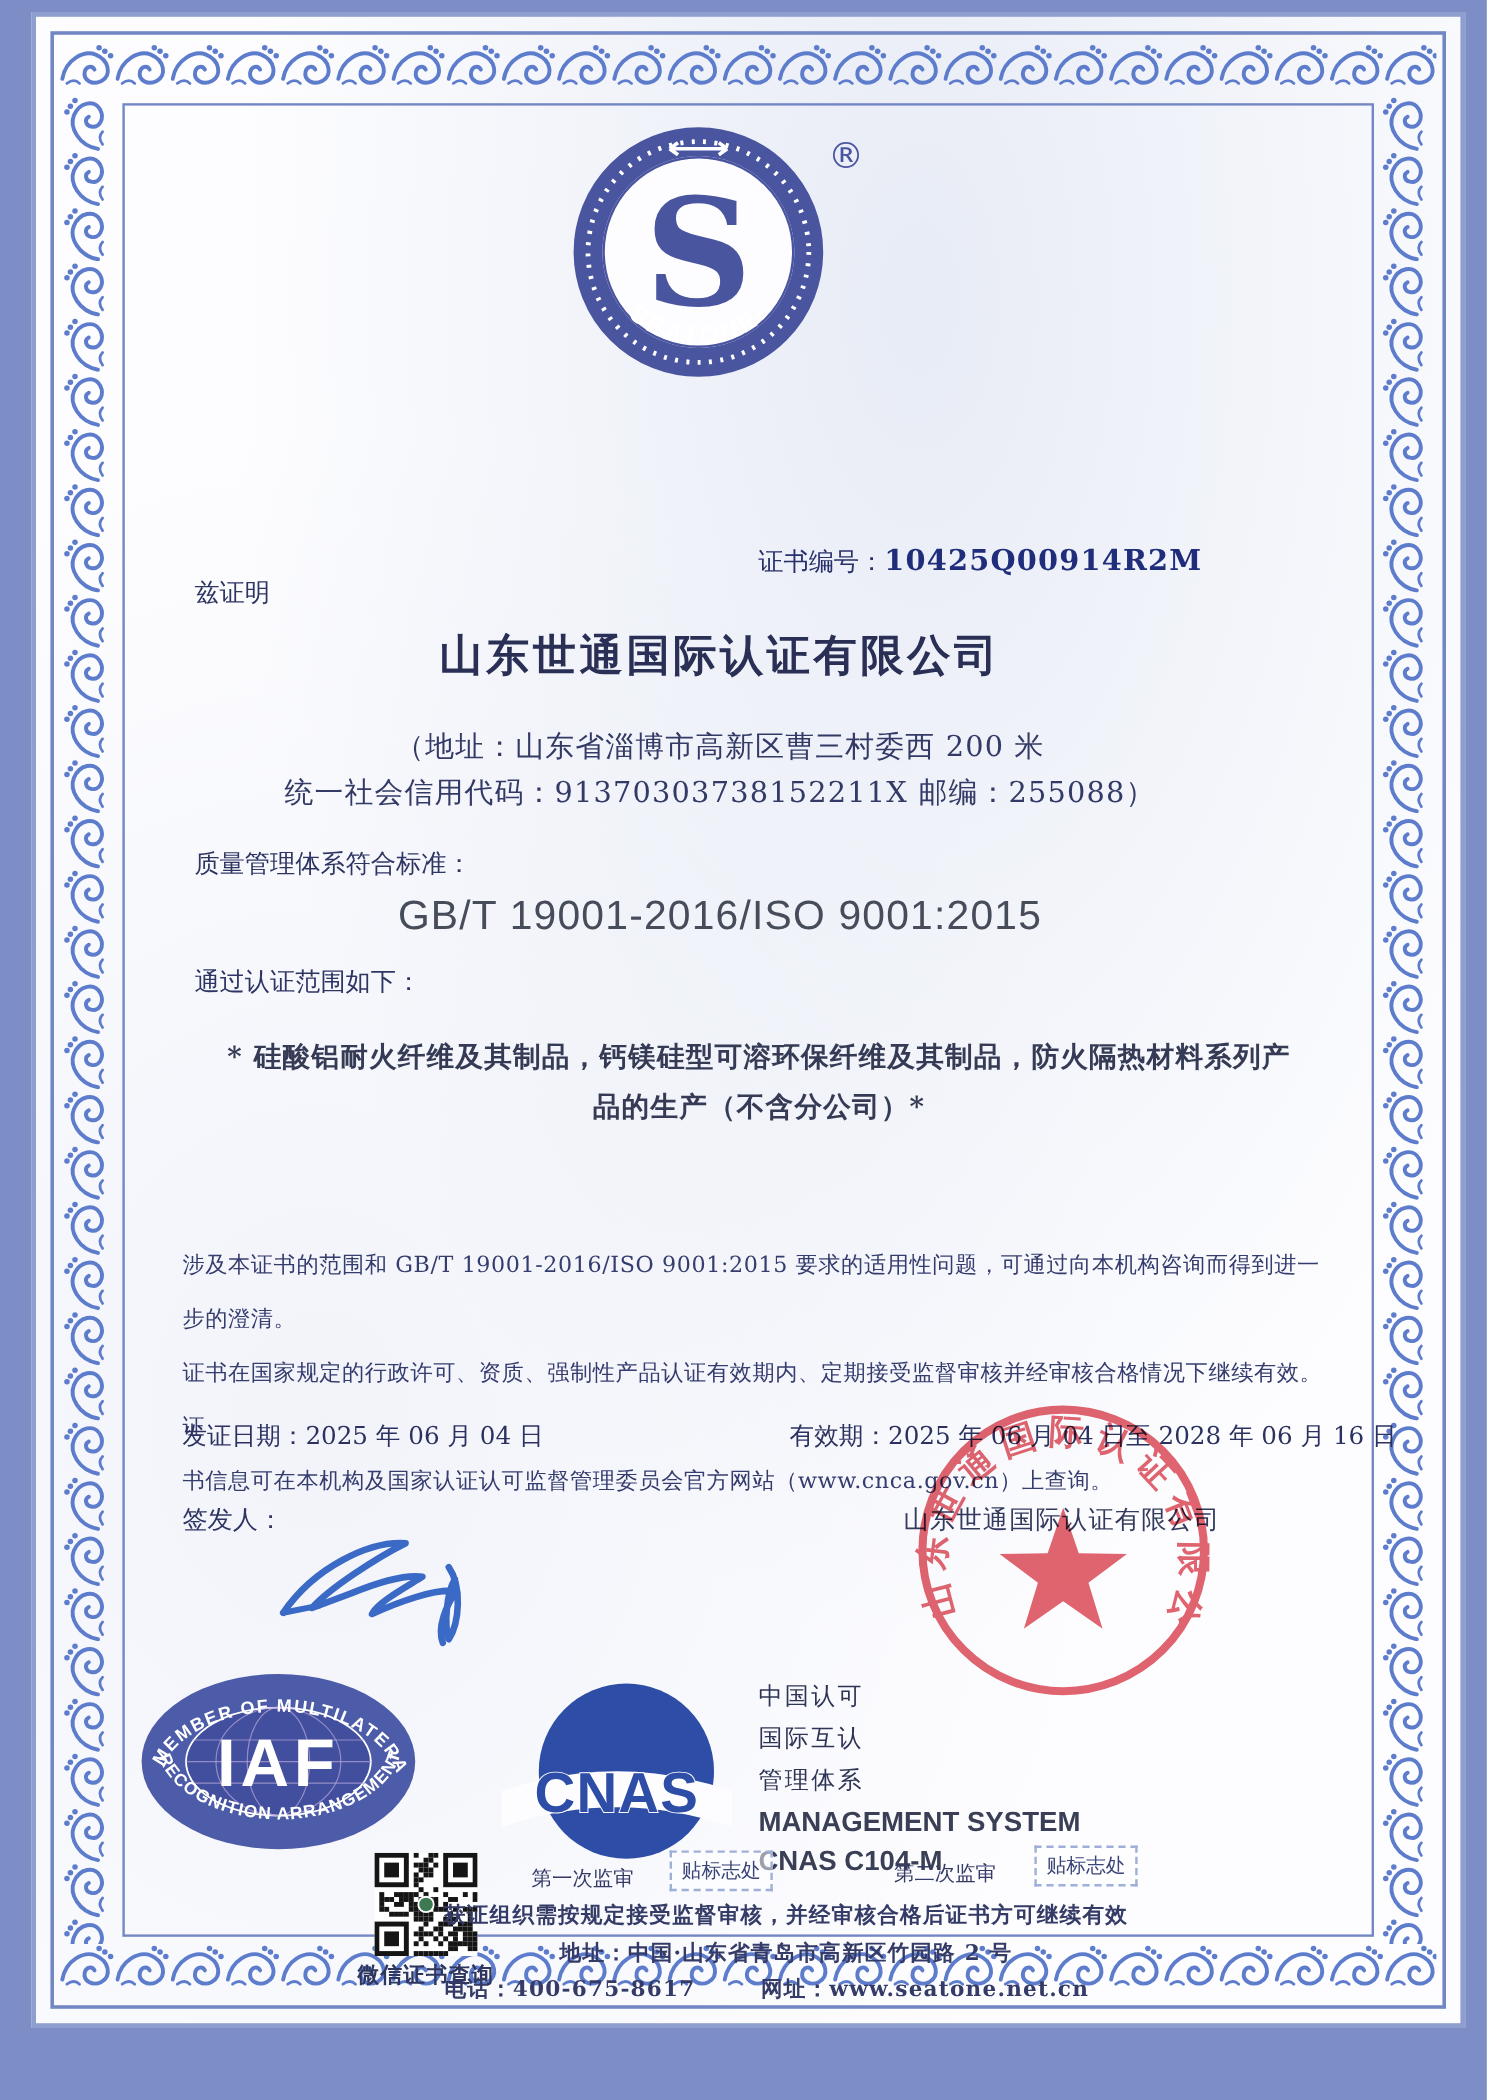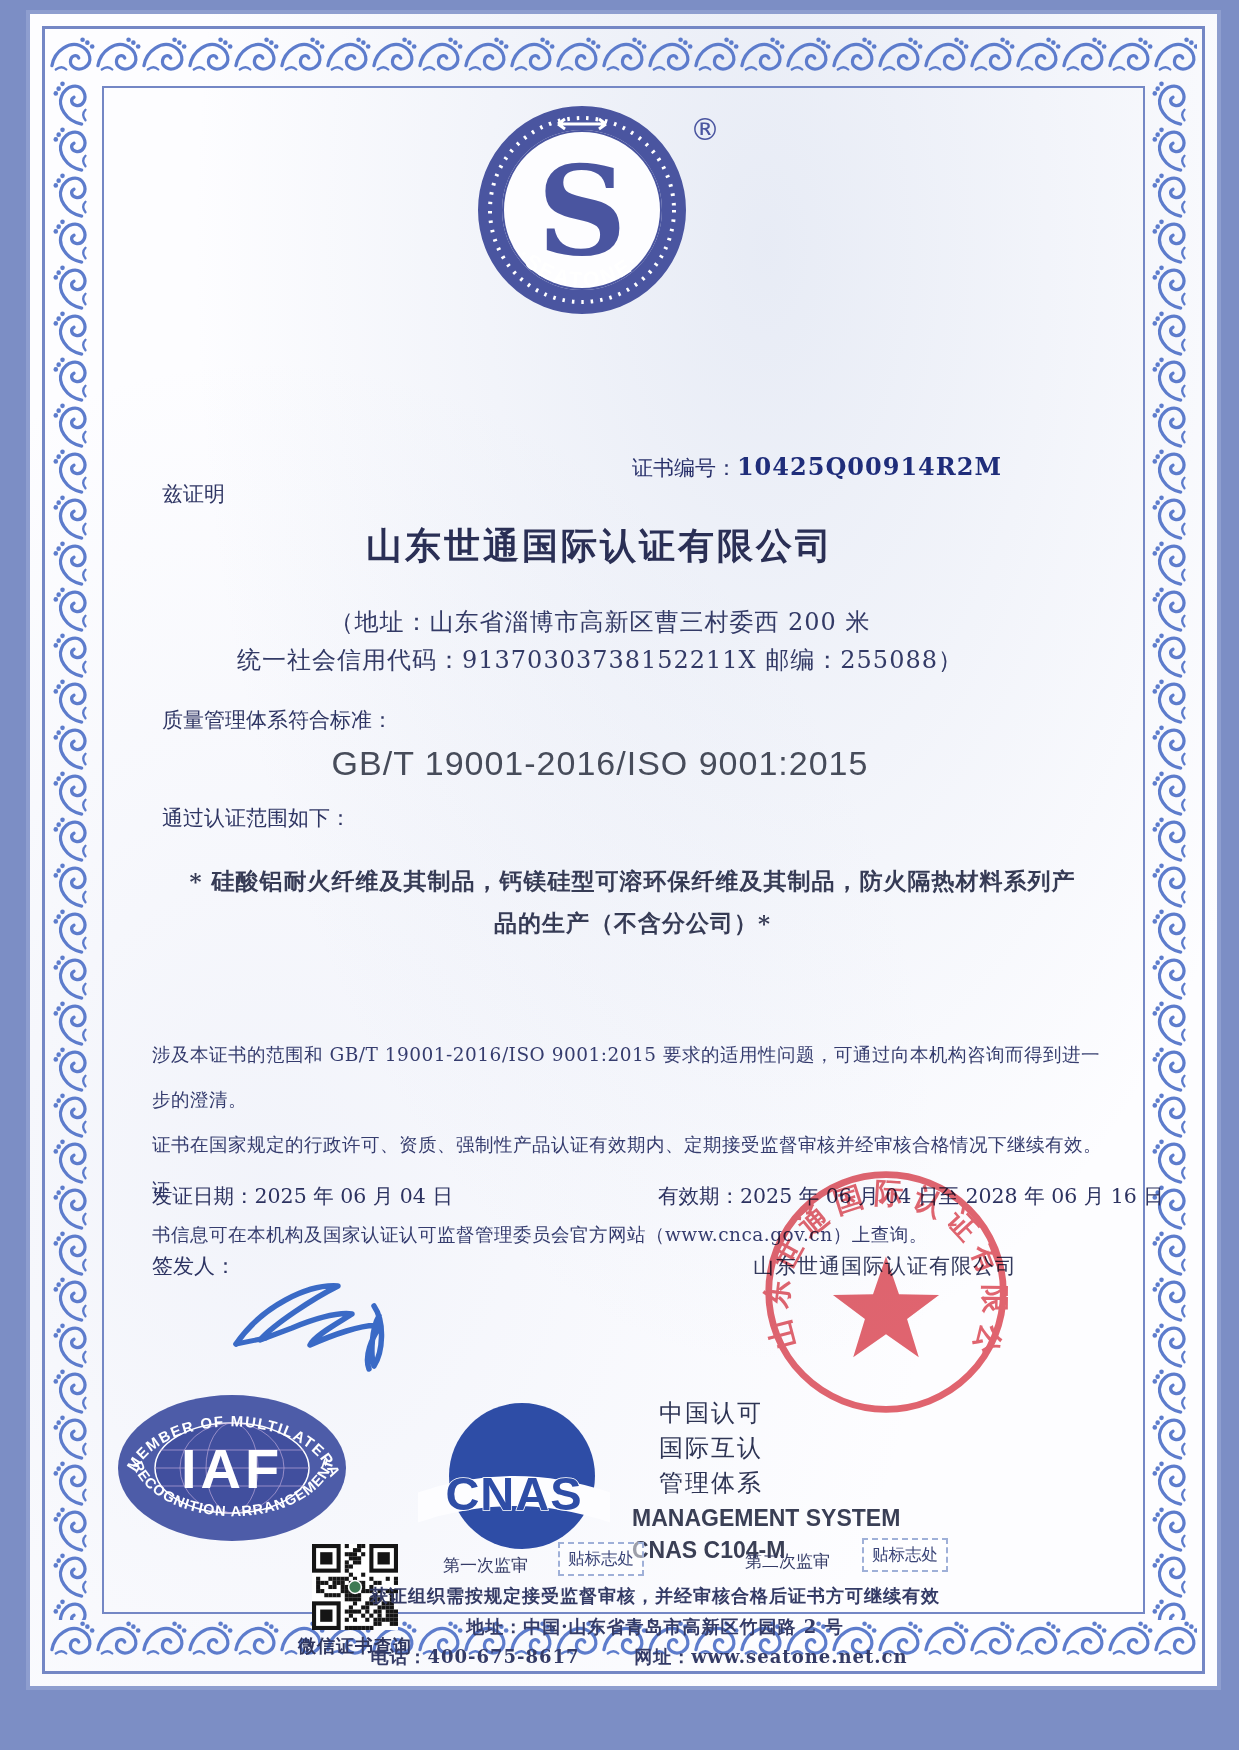--- a/index.html
+++ b/index.html
@@ -42,21 +42,21 @@
   .notes{font-size:18.5px;color:#353c6e;line-height:45px;letter-spacing:.5px;}
   .dateline{font-size:20.5px;color:#2c3260;}
   .issuer-name{font-size:21px;color:#333a5e;letter-spacing:1px;}
   .footer-small{font-size:17px;color:#343b66;}
   .footer-line{font-size:18px;color:#343b66;text-align:center;letter-spacing:1px;font-weight:bold;}
   .sticker-box{
     border:2px dashed #9fb0d8;width:86px;height:34px;box-sizing:border-box;
     display:flex;align-items:center;justify-content:center;
     font-size:16.5px;color:#3b4578;background:rgba(255,255,255,.5);
   }
-  .cn-lines div{font-size:24px;color:#2e3454;line-height:35px;letter-spacing:2px;margin-left:27px;}
+  .cn-lines div{font-size:20px;color:#2e3454;line-height:35px;letter-spacing:2px;}
   .en-lines div{font-family:"Liberation Sans",sans-serif;font-size:23px;font-weight:bold;color:#3a3f55;line-height:32px;}
   .qr-caption{font-size:18px;color:#2f365e;text-align:center;letter-spacing:1px;}
   .seal-wrap{mix-blend-mode:multiply;opacity:.85;}
 </style>
 </head>
 <body>
 
 <svg width="0" height="0" style="position:absolute" aria-hidden="true">
   <defs>
     <symbol id="swirl" viewBox="0 0 48 48">

